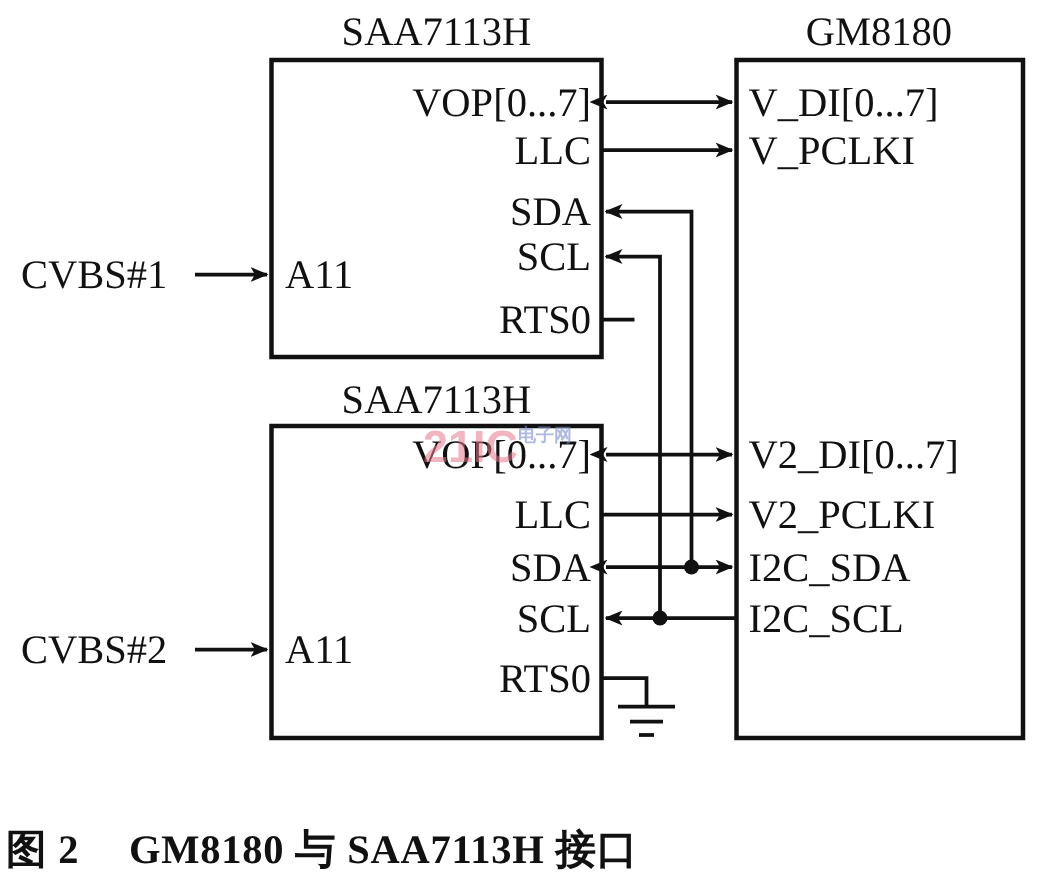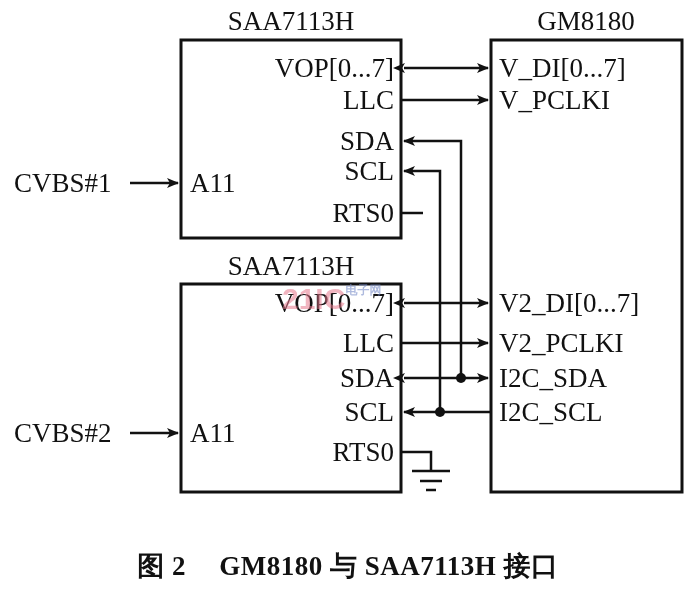--- a/index.html
+++ b/index.html
@@ -1,20 +1,20 @@
 <!DOCTYPE html>
 <html><head>
   <meta charset="utf-8">
   <style>
     html, body { margin: 0; padding: 0; background: #ffffff; }
     body { width: 696px; height: 596px; position: relative; overflow: hidden; }
     #diagram { position: absolute; left: 0; top: 0; }
     .lbl { font-family: "Liberation Serif", "DejaVu Serif", serif; font-size: 27px; fill: #111; }
     .title { font-family: "Liberation Serif", "DejaVu Serif", serif; font-size: 27px; fill: #111; }
-    .caption { position: absolute; left: 0; width: 696px; top: 548px; text-align: center;
+    .caption { position: absolute; left: 0; width: 696px; top: 548px; 
       font-family: "Liberation Serif", "DejaVu Serif", serif; font-weight: bold; font-size: 27px; color: #111; letter-spacing: 0.5px; }
     .caption span { margin: 0 4px; }
     .wm { position: absolute; left: 282px; top: 282px; font-family: "Liberation Sans", sans-serif; font-weight: bold;
       font-size: 30px; color: rgba(230,120,140,0.55); pointer-events: none; }
     .wm small { font-size: 12px; color: rgba(120,140,200,0.6); vertical-align: top; }
   </style>
 </head>
 <body>
 
 <svg id="diagram" width="696" height="596" viewBox="0 0 696 596" xmlns="http://www.w3.org/2000/svg">

